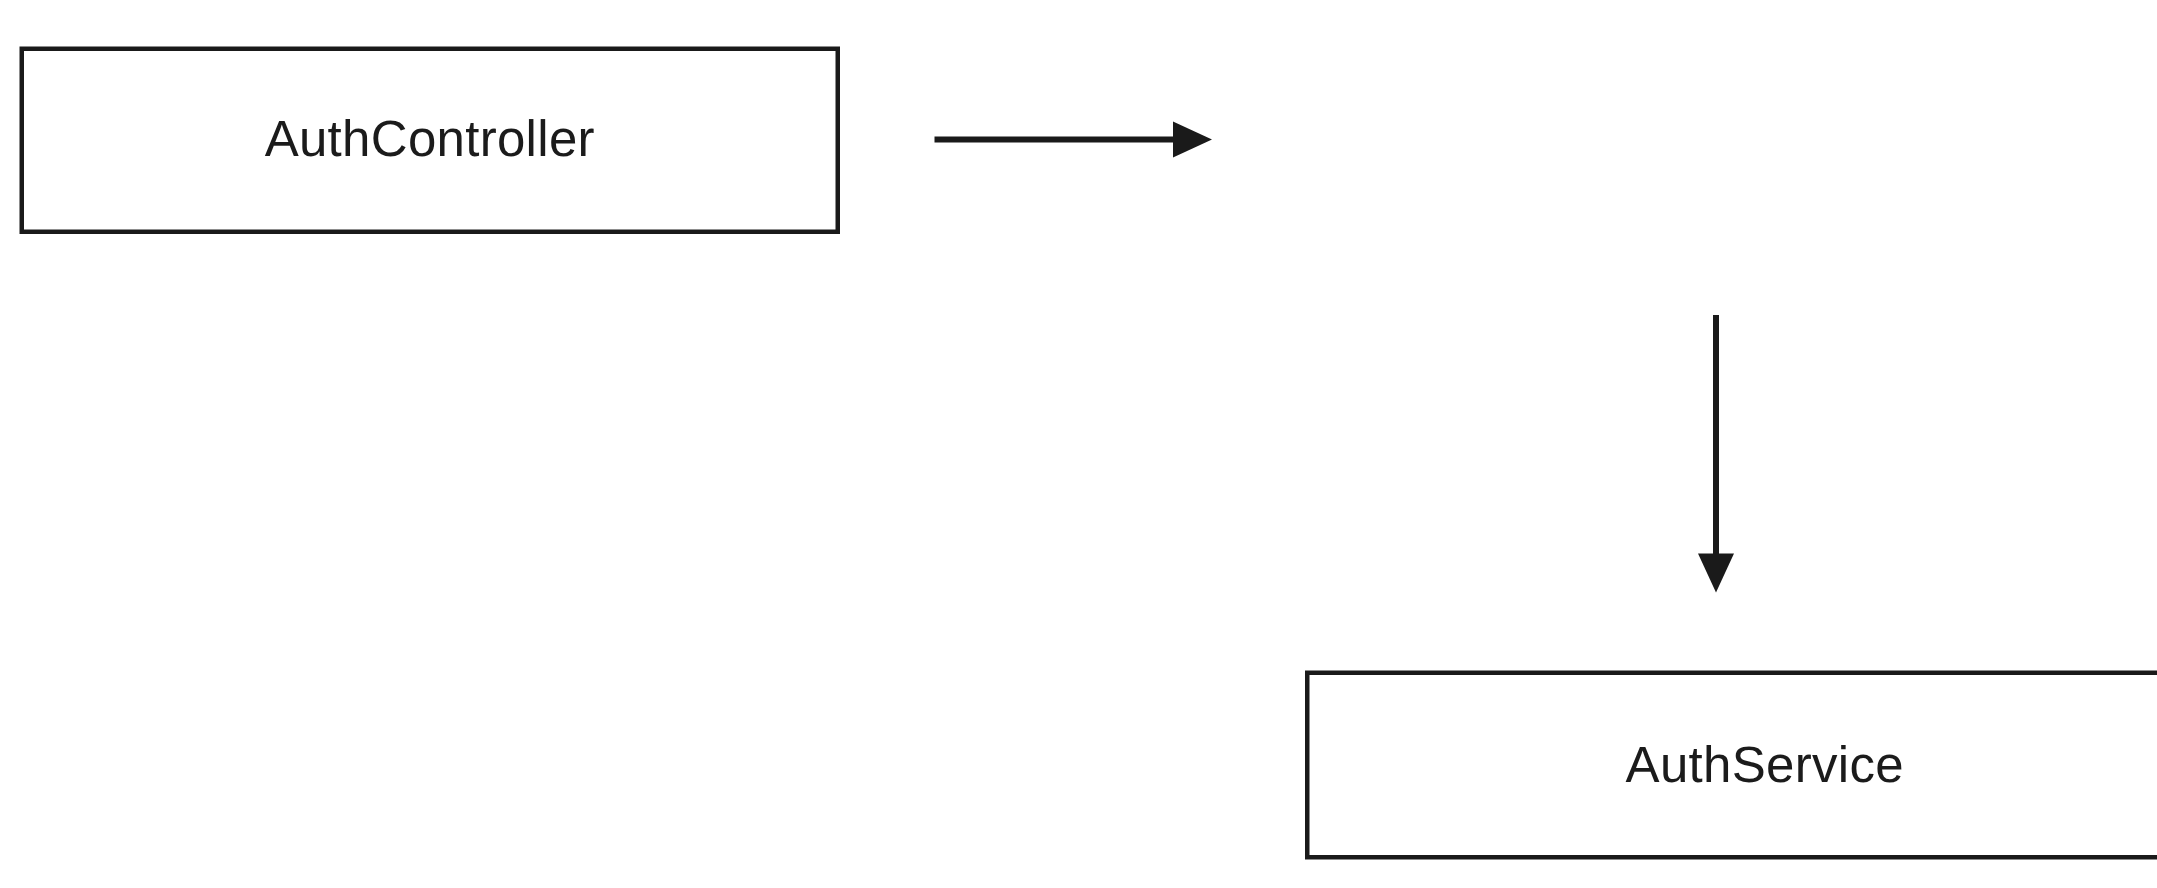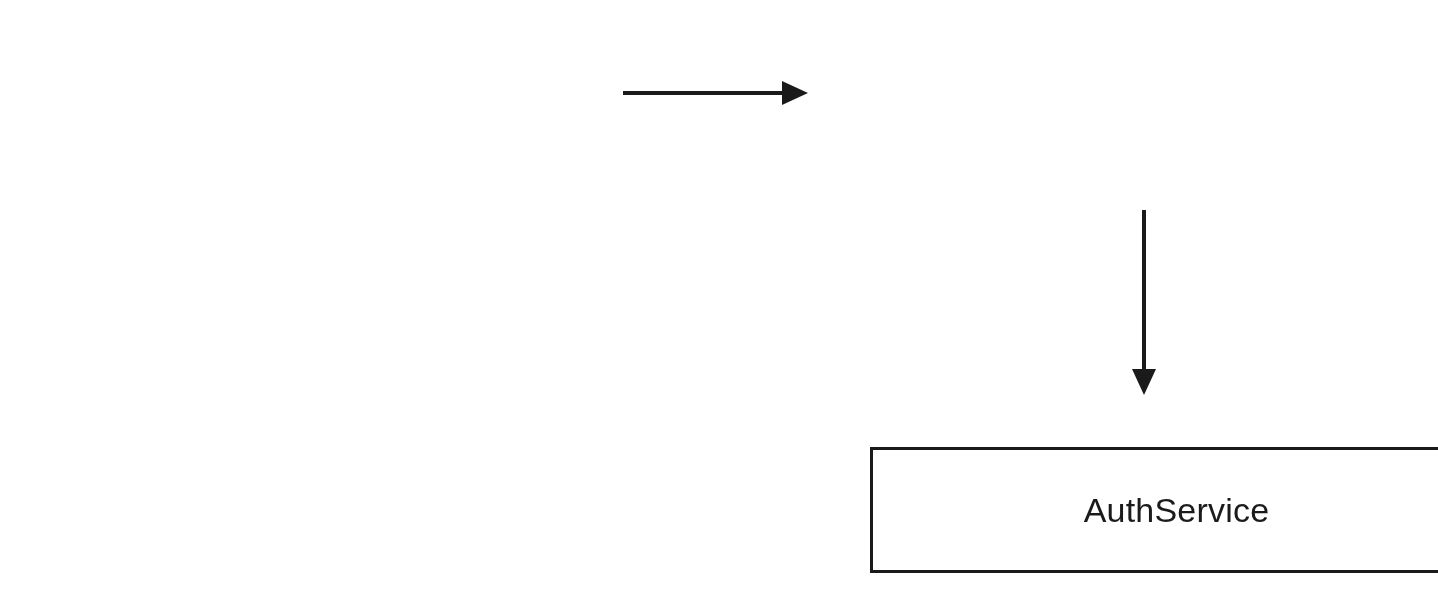--- a/index.html
+++ b/index.html
@@ -64,20 +64,23 @@
   .edge-head {
     fill: #1a1a1a;
     stroke: none;
   }
 </style>
 </head>
 <body>
 
 <div class="canvas">
 
+  <div class="node" id="node-auth-controller">
+    <span class="node-label">AuthController</span>
+  </div>
 
 
   <div class="node" id="node-auth-service">
     <span class="node-label">AuthService</span>
   </div>
 
   <svg class="edges" viewBox="0 0 1438 592" xmlns="http://www.w3.org/2000/svg">
     <g>
       <line class="edge-line" x1="623" y1="93" x2="786" y2="93"></line>
       <polygon class="edge-head" points="808,93 782,81 782,105"></polygon>

